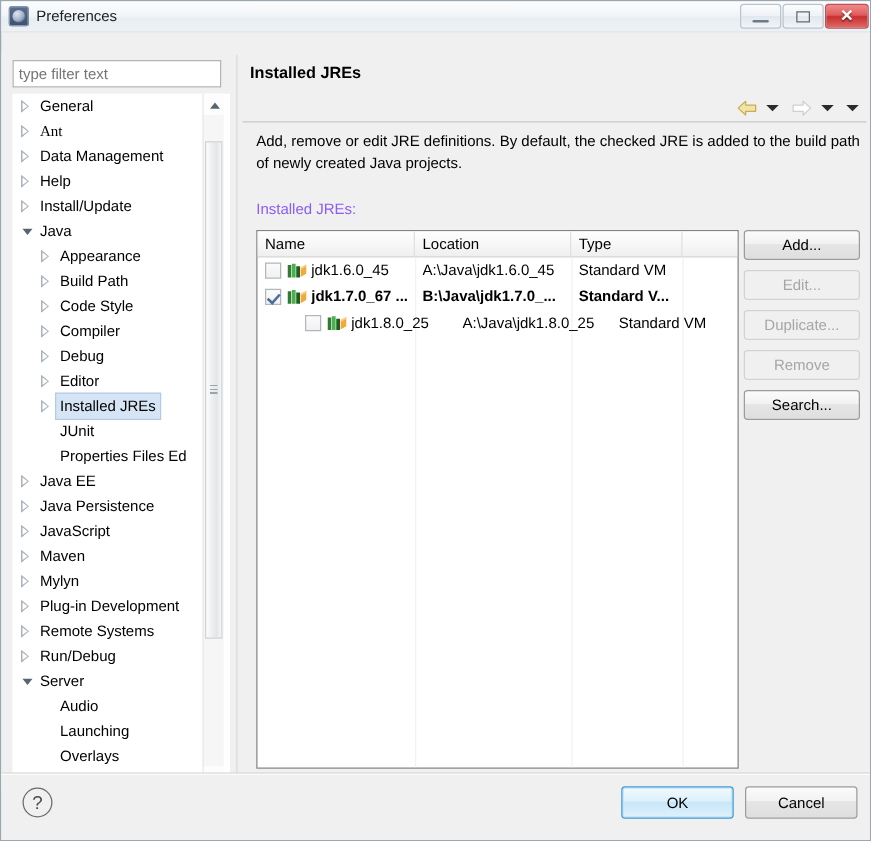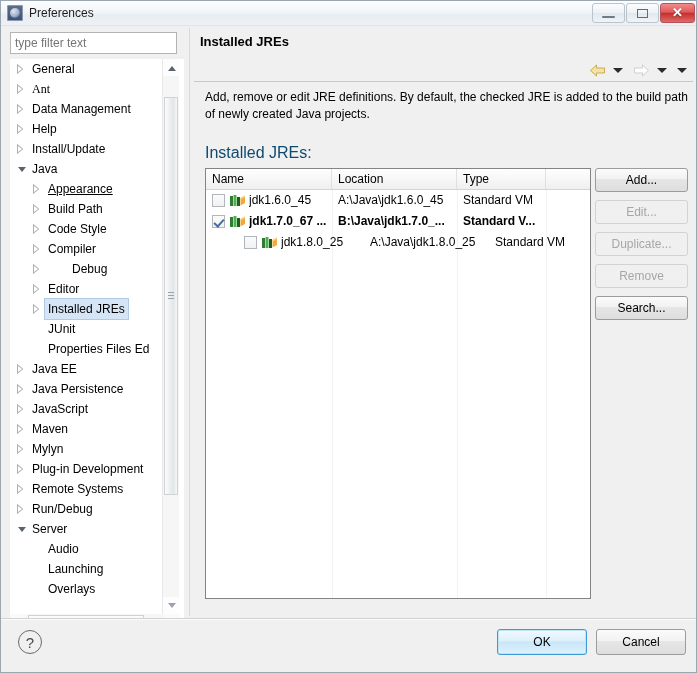--- a/index.html
+++ b/index.html
@@ -99,21 +99,21 @@
     font-size: 13px;
     font-weight: bold;
     line-height: 18px;
     text-align: center;
     text-shadow: 0 1px 1px rgba(0,0,0,.4);
   }
 
   
   #body-area {
     position: absolute;
-    left: 0; top: 25px;
+    left: 0; top: 41px;
     width: 551px; height: 592px;
     background: #f0f0f0;
   }
 
   
   #filter-input {
     position: absolute;
     left: 9px; top: 6px;
     width: 167px; height: 22px;
     box-sizing: border-box;
@@ -320,22 +320,22 @@
     position: absolute;
     left: 204px; top: 63px;
     width: 484px;
     font-size: 12px;
     line-height: 17px;
     color: #000;
   }
   #jre-label {
     position: absolute;
     left: 204px; top: 118px;
-    font-size: 16px;
-    color: #0c4a6e;
+    font-size: 12px;
+    color: #8b5cf6;
   }
 
   
   #table {
     position: absolute;
     left: 204px; top: 142px;
     width: 386px; height: 431px;
     background: #ffffff;
     border: 1px solid #848484;
     box-sizing: border-box;
@@ -530,37 +530,37 @@
           <div class="trow">
             <span class="arrow collapsed" style="left: 8px;"></span>
             <span class="lbl" style="left: 22px;">Install/Update</span>
           </div>
           <div class="trow">
             <span class="arrow expanded" style="left: 8px;"></span>
             <span class="lbl" style="left: 22px;">Java</span>
           </div>
           <div class="trow">
             <span class="arrow collapsed" style="left: 24px;"></span>
-            <span class="lbl" style="left: 38px; text-decoration: underline;">Appearance</span>
+            <span class="lbl" style="left: 38px;">Appearance</span>
           </div>
           <div class="trow">
             <span class="arrow collapsed" style="left: 24px;"></span>
             <span class="lbl" style="left: 38px;">Build Path</span>
           </div>
           <div class="trow">
             <span class="arrow collapsed" style="left: 24px;"></span>
             <span class="lbl" style="left: 38px;">Code Style</span>
           </div>
           <div class="trow">
             <span class="arrow collapsed" style="left: 24px;"></span>
             <span class="lbl" style="left: 38px;">Compiler</span>
           </div>
           <div class="trow">
             <span class="arrow collapsed" style="left: 24px;"></span>
-            <span class="lbl" style="left: 38px; margin-left: 24px;">Debug</span>
+            <span class="lbl" style="left: 38px;">Debug</span>
           </div>
           <div class="trow">
             <span class="arrow collapsed" style="left: 24px;"></span>
             <span class="lbl" style="left: 38px;">Editor</span>
           </div>
           <div class="trow sel">
             <span class="arrow collapsed" style="left: 24px;"></span>
             <span class="lbl" style="left: 38px;">Installed JREs</span>
           </div>
           <div class="trow">

